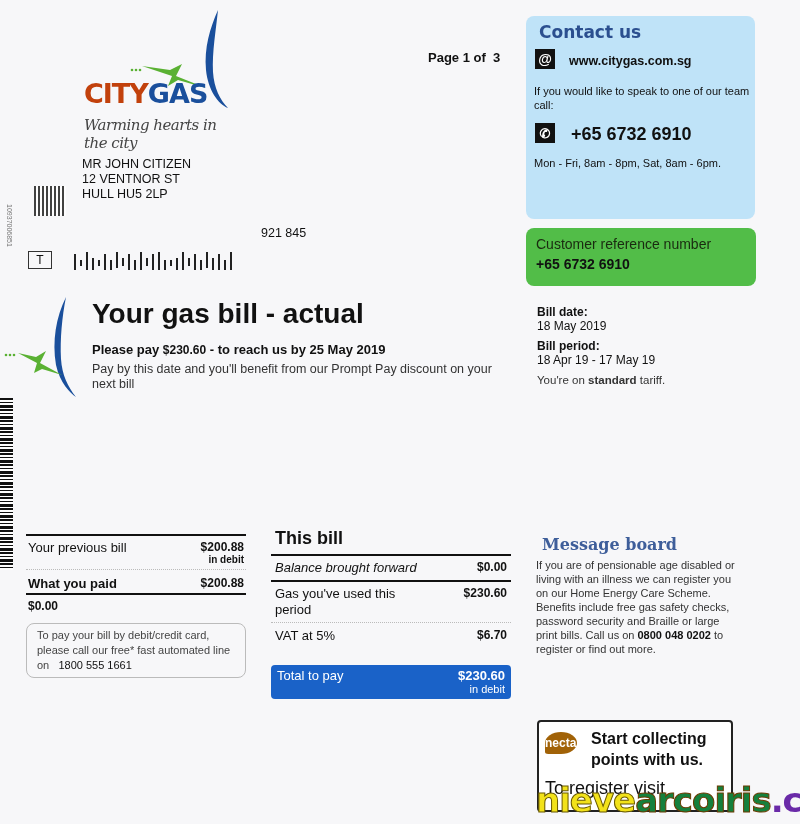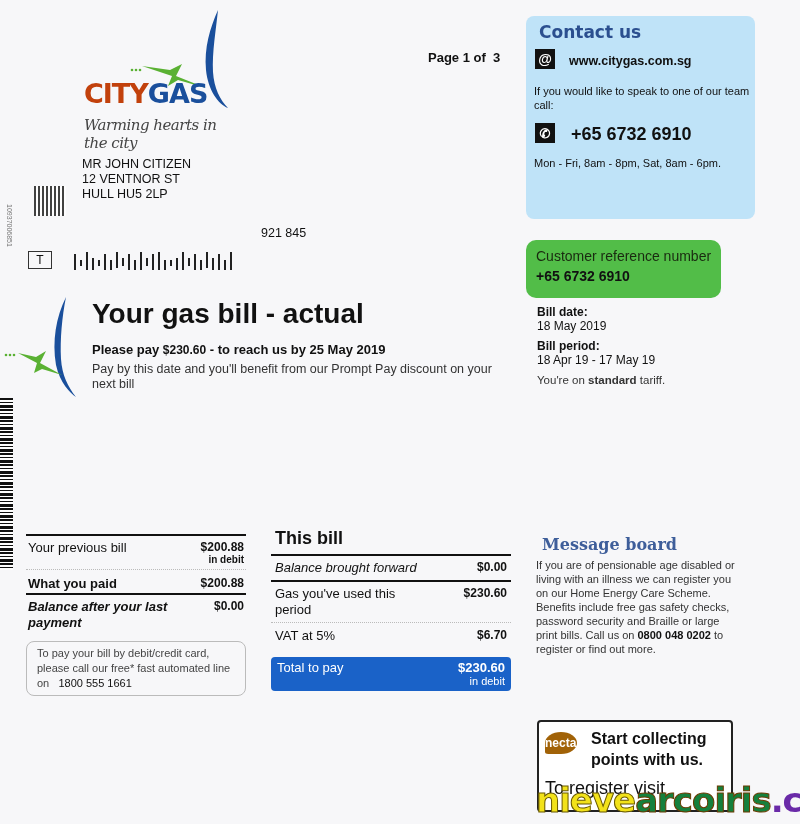--- a/index.html
+++ b/index.html
@@ -92,21 +92,21 @@
 <div class="abs contact" style="left:526px;top:16px;width:229px;height:203px;">
   <div class="abs contact-title" style="left:13px;top:6px;">Contact us</div>
   <div class="abs icon-box" style="left:9px;top:33px;">@</div>
   <div class="abs bold" style="left:43px;top:38px;font-size:12.5px;">www.citygas.com.sg</div>
   <div class="abs small" style="left:8px;top:68px;width:218px;font-size:11px;">If you would like to speak to one of our team call:</div>
   <div class="abs icon-box" style="left:9px;top:107px;font-size:13px;">✆</div>
   <div class="abs bold" style="left:45px;top:108px;font-size:18px;">+65 6732 6910</div>
   <div class="abs" style="left:8px;top:141px;font-size:11px;">Mon - Fri, 8am - 8pm, Sat, 8am - 6pm.</div>
 </div>
 
-<div class="abs green" style="left:526px;top:240px;width:195px;height:58px;border-radius:10px;">
+<div class="abs green" style="left:526px;top:228px;width:230px;height:58px;">
   <div class="abs" style="left:10px;top:8px;font-size:14px;color:#1a2a10;">Customer reference number</div>
   <div class="abs bold" style="left:10px;top:28px;font-size:14px;color:#111;">+65 6732 6910</div>
 </div>
 
 <div class="abs" style="left:537px;top:305px;font-size:12px;line-height:14px;">
   <div class="bold">Bill date:</div>
   <div>18 May 2019</div>
   <div class="bold" style="margin-top:6px;">Bill period:</div>
   <div>18 Apr 19 - 17 May 19</div>
   <div style="margin-top:6px;font-size:11.5px;color:#333;white-space:pre;"><span>You're on </span><span class="bold">standard</span><span> tariff.</span></div>
@@ -134,21 +134,20 @@
         <div class="bold" style="font-size:10px;">in debit</div>
       </div>
   </div>
   <div class="dotted" style="margin-top:4px;"></div>
   <div class="row bold" style="padding:6px 2px 2px;font-size:13px;">
     <span>What you paid</span>
     <span style="font-size:12px;">$200.88</span>
   </div>
   <div class="rule"></div>
   <div class="row bold" style="padding:4px 2px;font-size:13px;">
-    <span style="font-style:italic;width:140px;line-height:16px;">Balance after your last payment</span>
     <span style="font-size:12px;">$0.00</span>
   </div>
   <div style="margin-top:6px;border:1px solid #bbb;border-radius:8px;padding:4px 10px;font-size:11px;line-height:15px;color:#444;">
     <span>To pay your bill by debit/credit card, please call our free* fast automated line on</span>&nbsp;&nbsp;&nbsp;<span style="color:#111;font-size:11px;">1800 555 1661</span>
   </div>
 </div>
 
 <div class="abs" style="left:271px;top:528px;width:240px;">
   <div class="section-h" style="padding-left:4px;">This bill</div>
   <div class="rule" style="margin-top:5px;"></div>
@@ -159,21 +158,21 @@
   <div class="rule"></div>
   <div class="row" style="padding:4px 4px;font-size:13px;">
     <span style="width:150px;line-height:16px;">Gas you've used this period</span>
     <span class="bold" style="font-size:12px;">$230.60</span>
   </div>
   <div class="dotted"></div>
   <div class="row" style="padding:5px 4px 2px;font-size:13px;">
     <span>VAT at 5%</span>
     <span class="bold" style="font-size:12px;">$6.70</span>
   </div>
-  <div class="total row" style="padding:3px 6px 4px;margin-top:12px;">
+  <div class="total row" style="padding:3px 6px 4px;margin-top:20px;">
     <span style="font-size:13px;">Total to pay</span>
     <div style="text-align:right;">
         <div class="bold" style="font-size:13px;">$230.60</div>
         <div style="font-size:11px;">in debit</div>
       </div>
   </div>
 </div>
 
 <div class="abs msg-title" style="left:542px;top:535px;">Message board</div>
 <div class="abs" style="left:536px;top:558px;width:200px;font-size:11px;line-height:14px;color:#333;">

